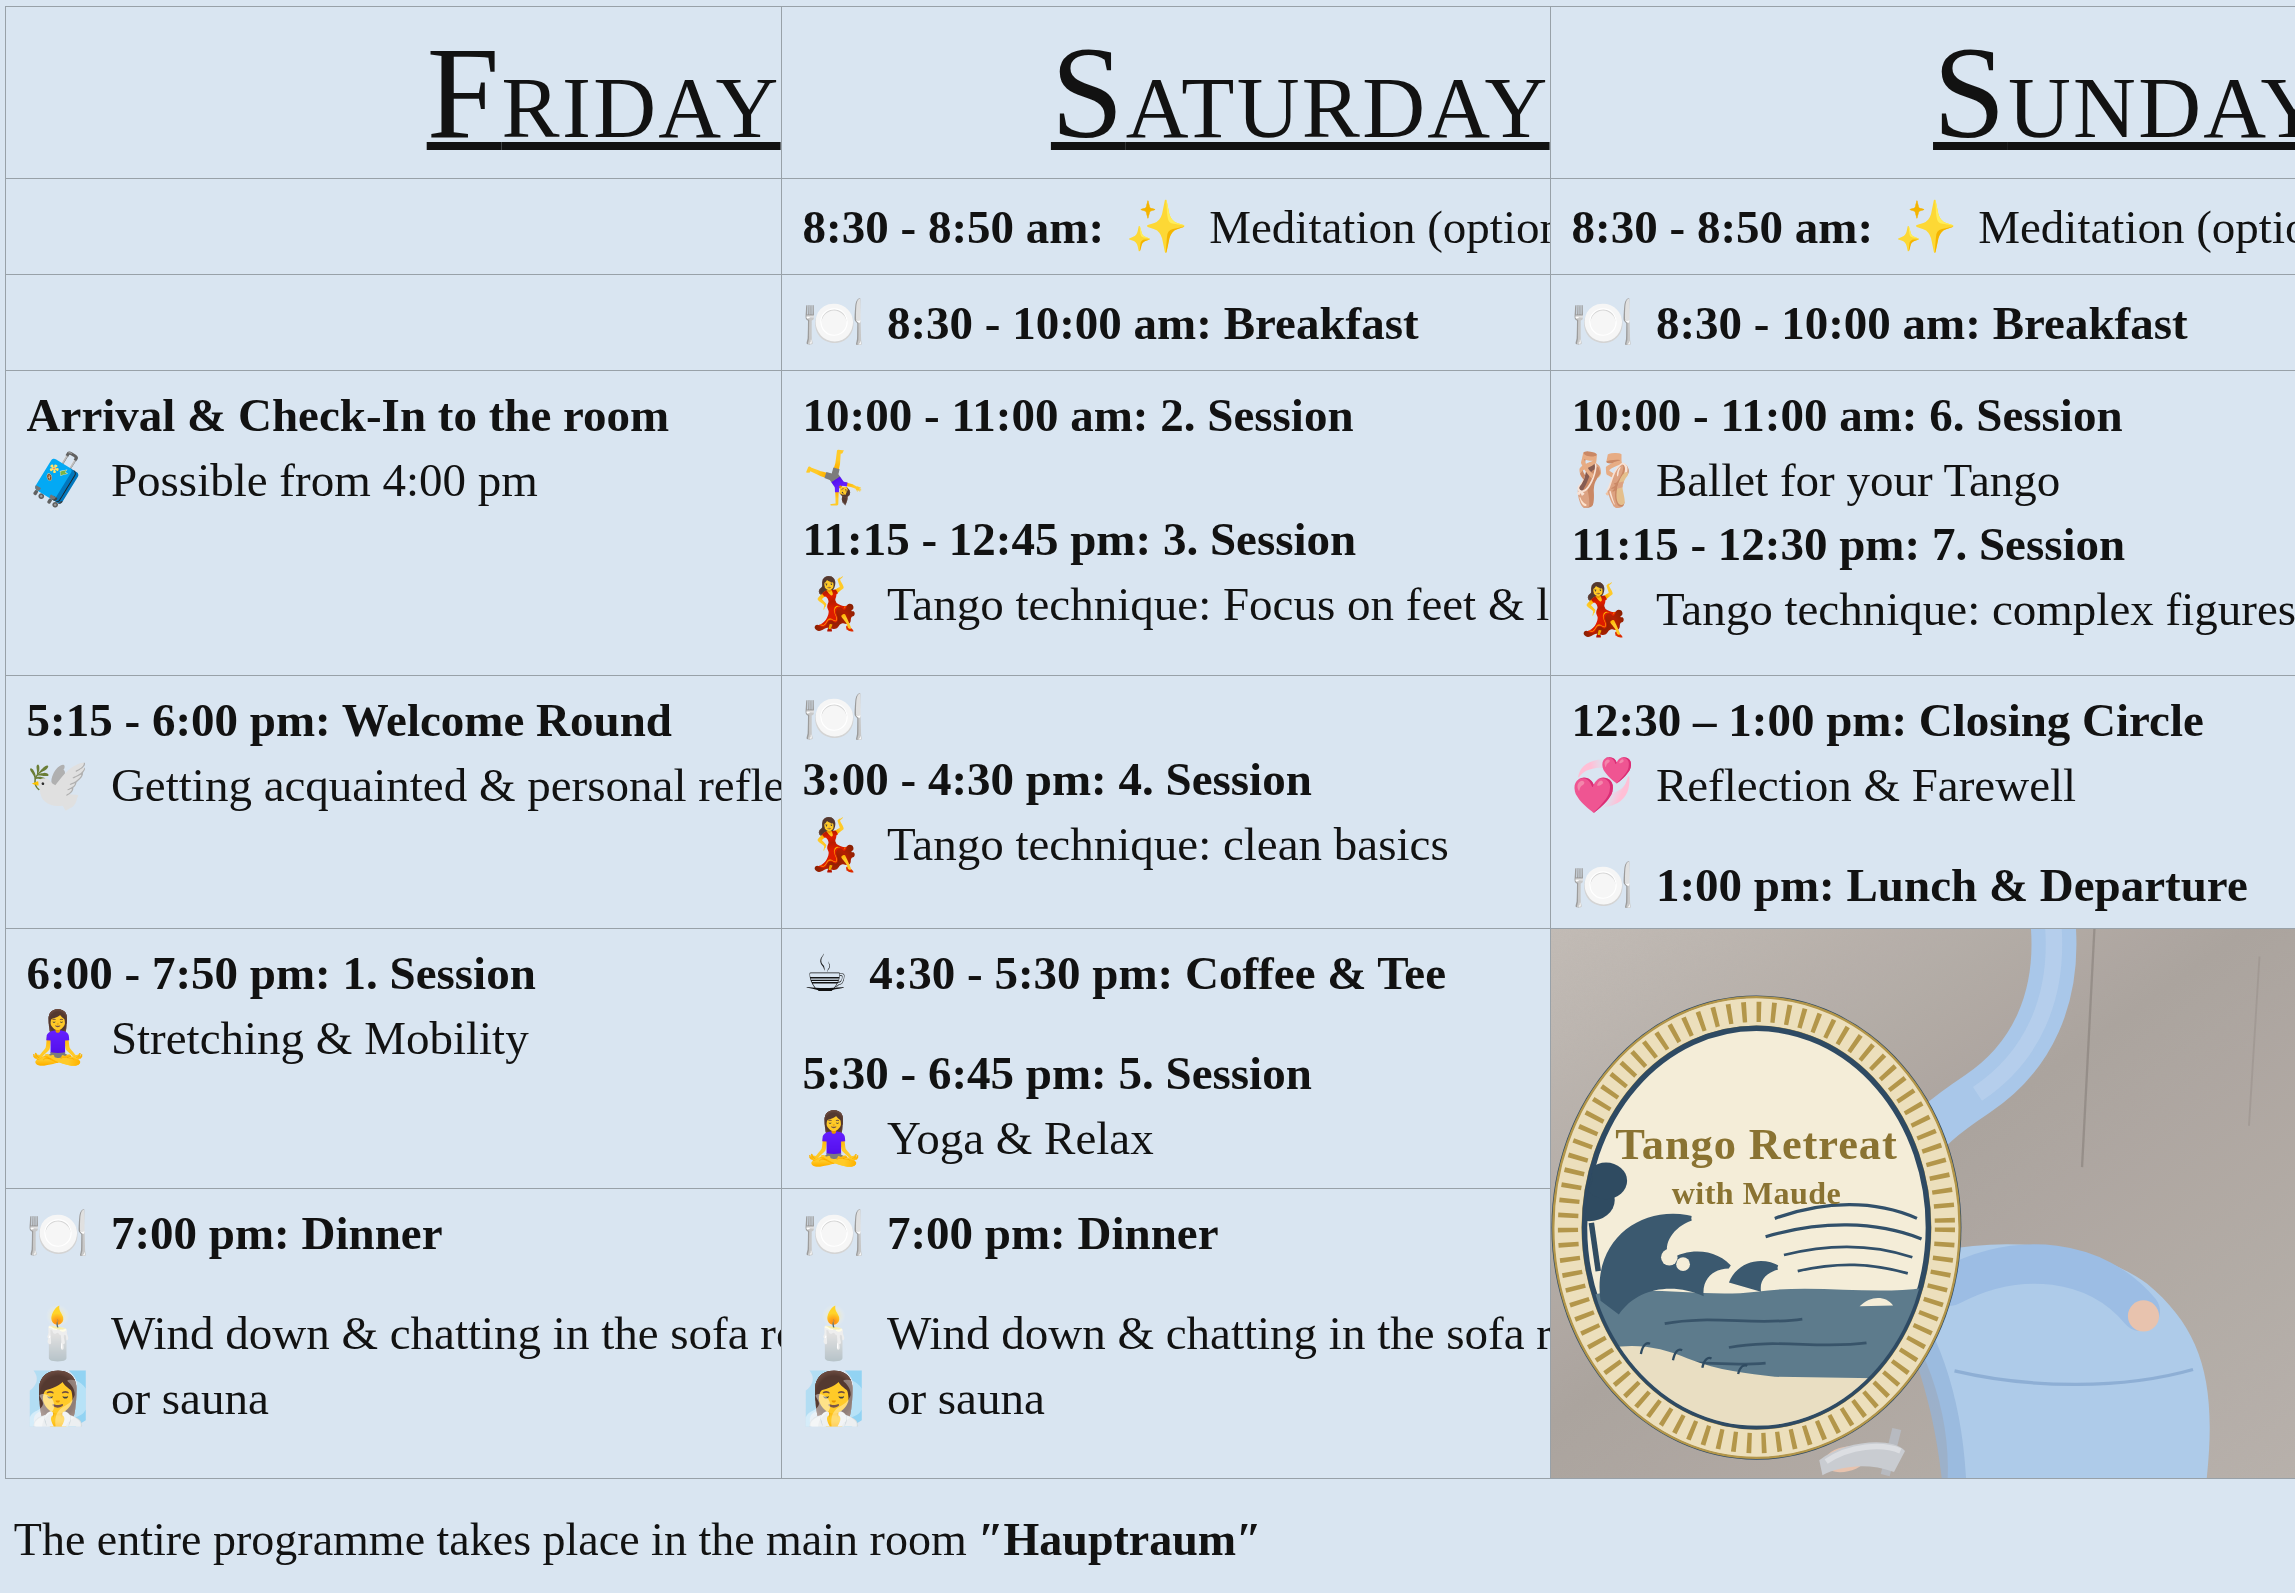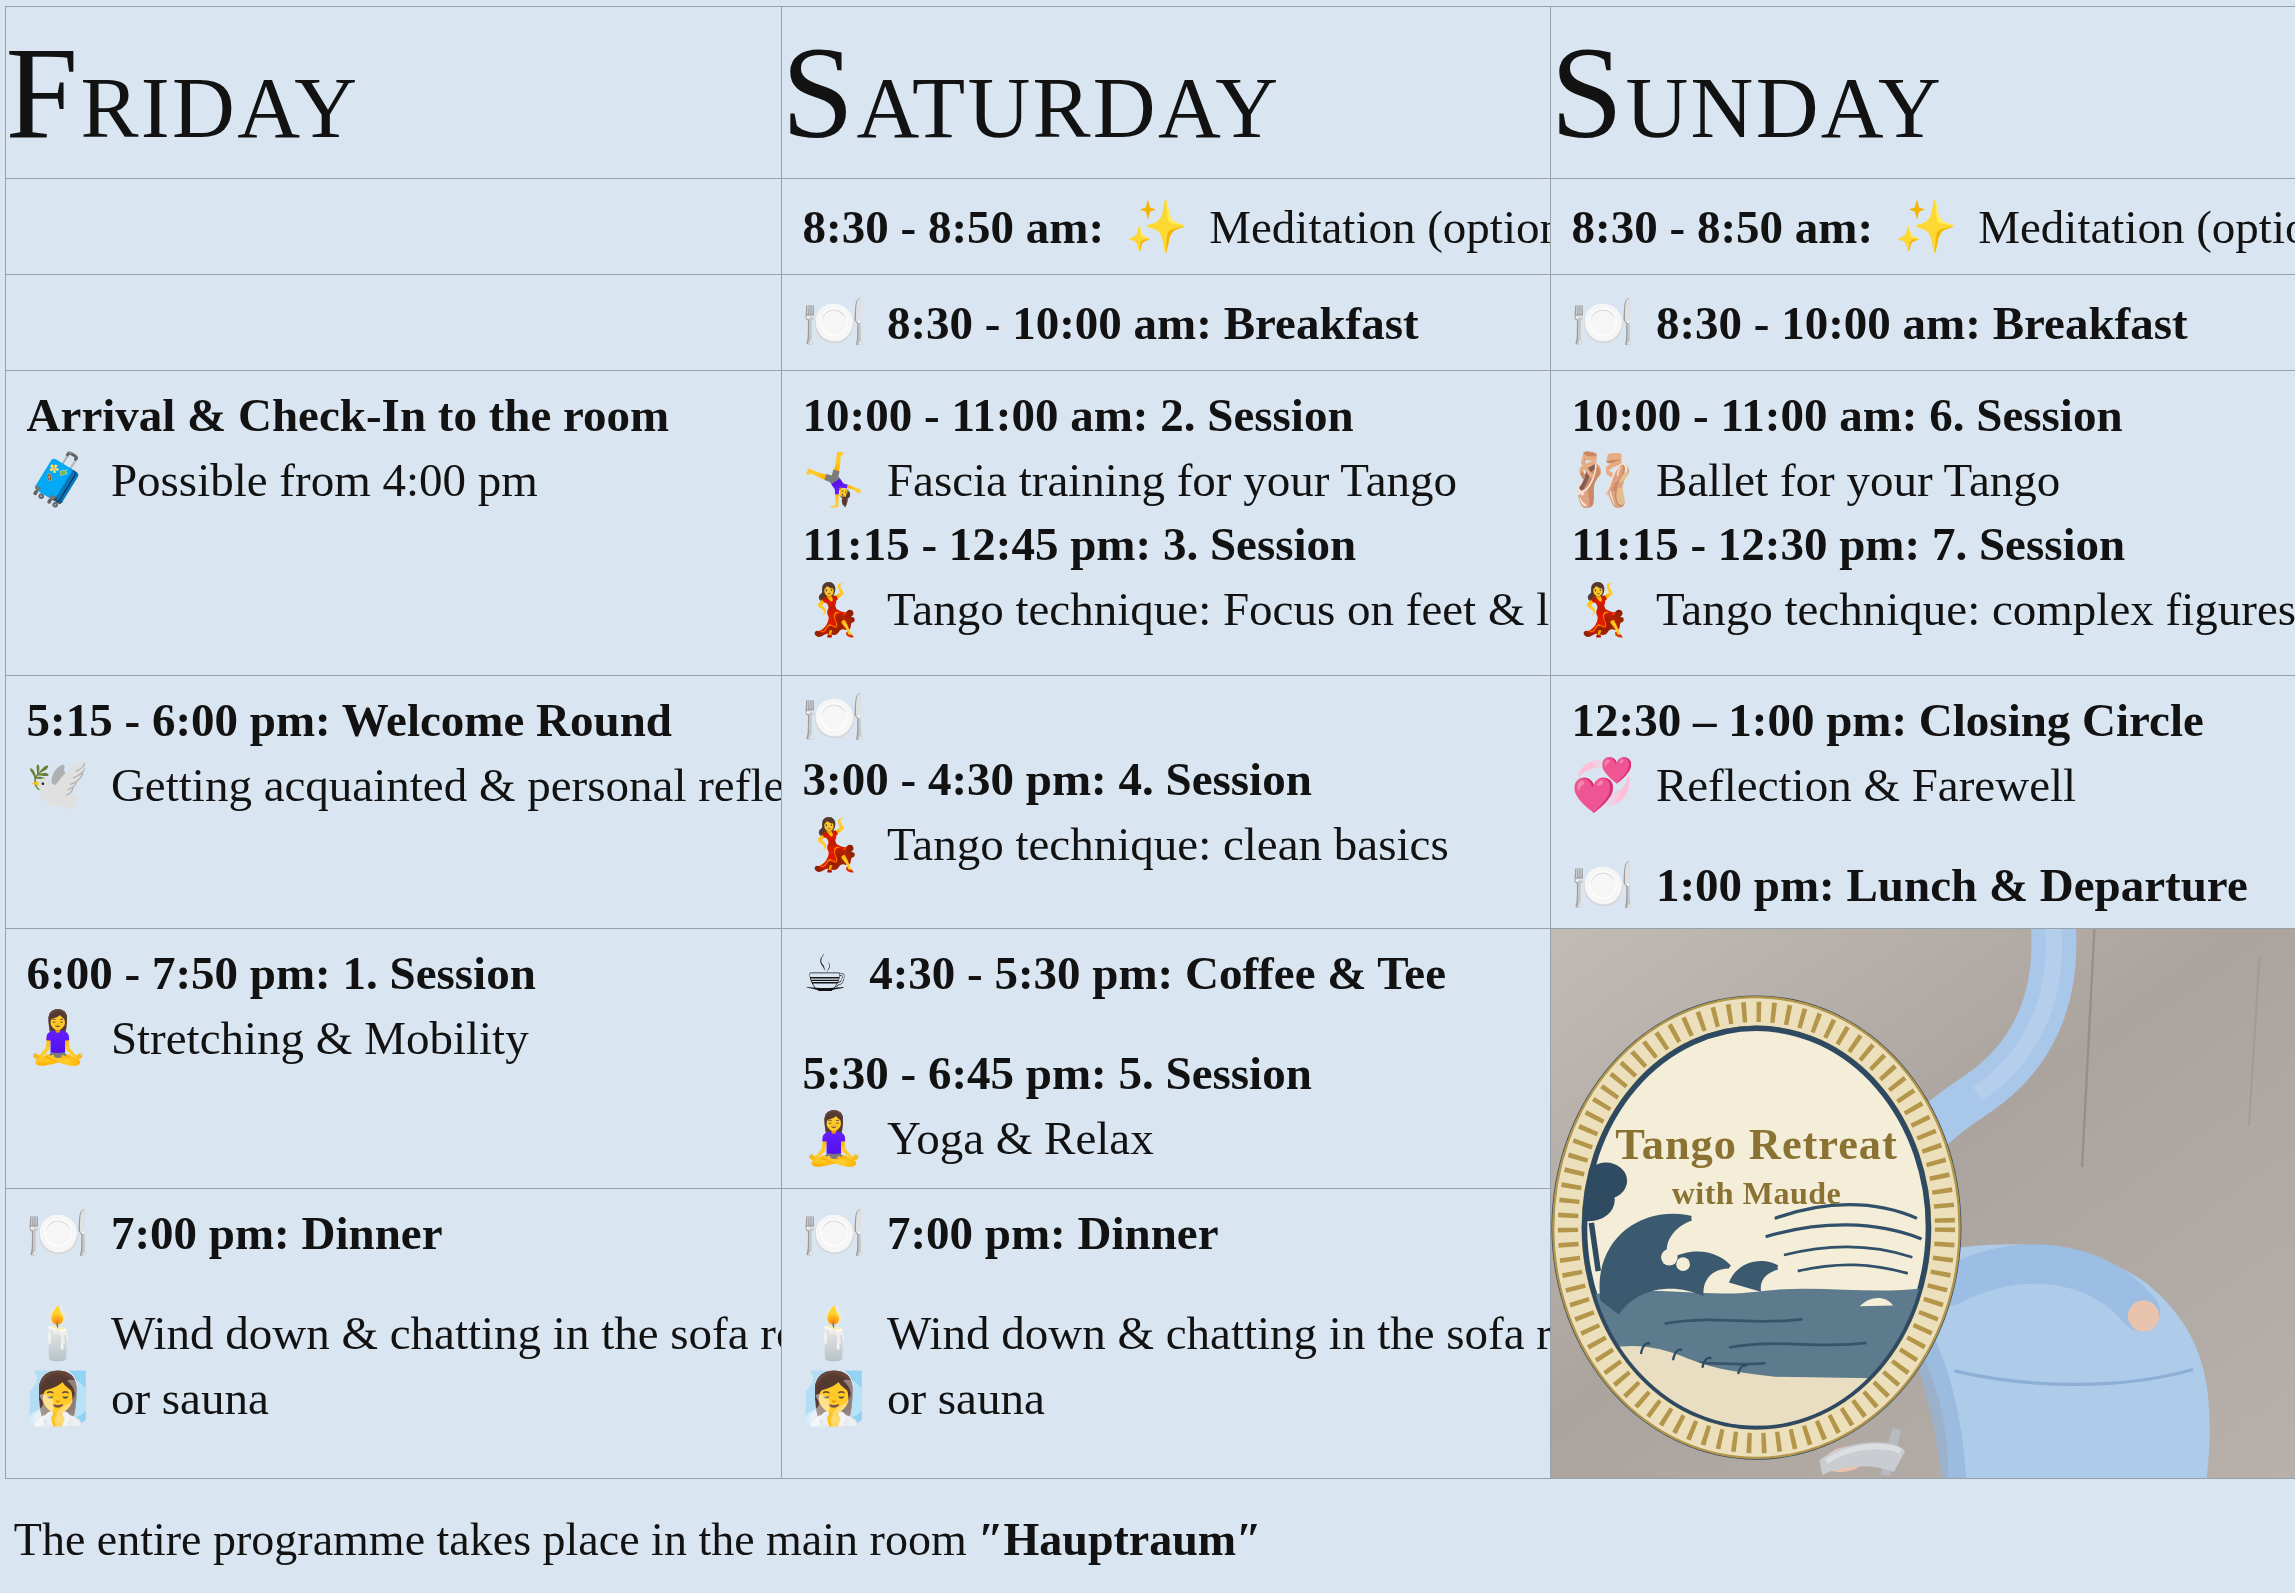--- a/index.html
+++ b/index.html
@@ -22,21 +22,21 @@
     border-top:1.4px solid var(--bc);
     border-left:1.4px solid var(--bc);
   }
   .cell{
     border-right:1.4px solid var(--bc);
     border-bottom:1.4px solid var(--bc);
     padding:15.6px 21px;
     overflow:hidden;
     box-sizing:border-box;
   }
-  .hcell{display:flex;align-items:center;justify-content:flex-start;padding:0;}
+  .hcell{display:flex;align-items:center;justify-content:flex-end;padding:0;text-decoration:underline;}
   .day{
     display:block;font-size:87px;line-height:1;
     text-transform:uppercase;letter-spacing:2.3px;font-weight:500;
   }
   .day::first-letter{font-size:1.5em;}
   .vcenter{display:flex;flex-direction:column;justify-content:center;}
   .line{
     display:flex;align-items:center;
     font-size:47px;line-height:1.2;
     margin-bottom:8.3px;white-space:nowrap;gap:7px;
@@ -109,21 +109,20 @@
       <span class="emoji">🧳</span>
       <span>Possible from 4:00 pm</span>
     </div>
   </div>
   <div class="cell">
     <div class="line">
       <span class="b">10:00 - 11:00 am: 2. Session</span>
     </div>
     <div class="line">
       <span class="emoji">🤸‍♀️</span>
-      <span>Fascia training for your Tango</span>
     </div>
     <div class="line gap70">
       <span class="b">11:15 - 12:45 pm: 3. Session</span>
     </div>
     <div class="line">
       <span class="emoji">💃</span>
       <span>Tango technique: Focus on feet &amp; legs</span>
     </div>
   </div>
   <div class="cell">

